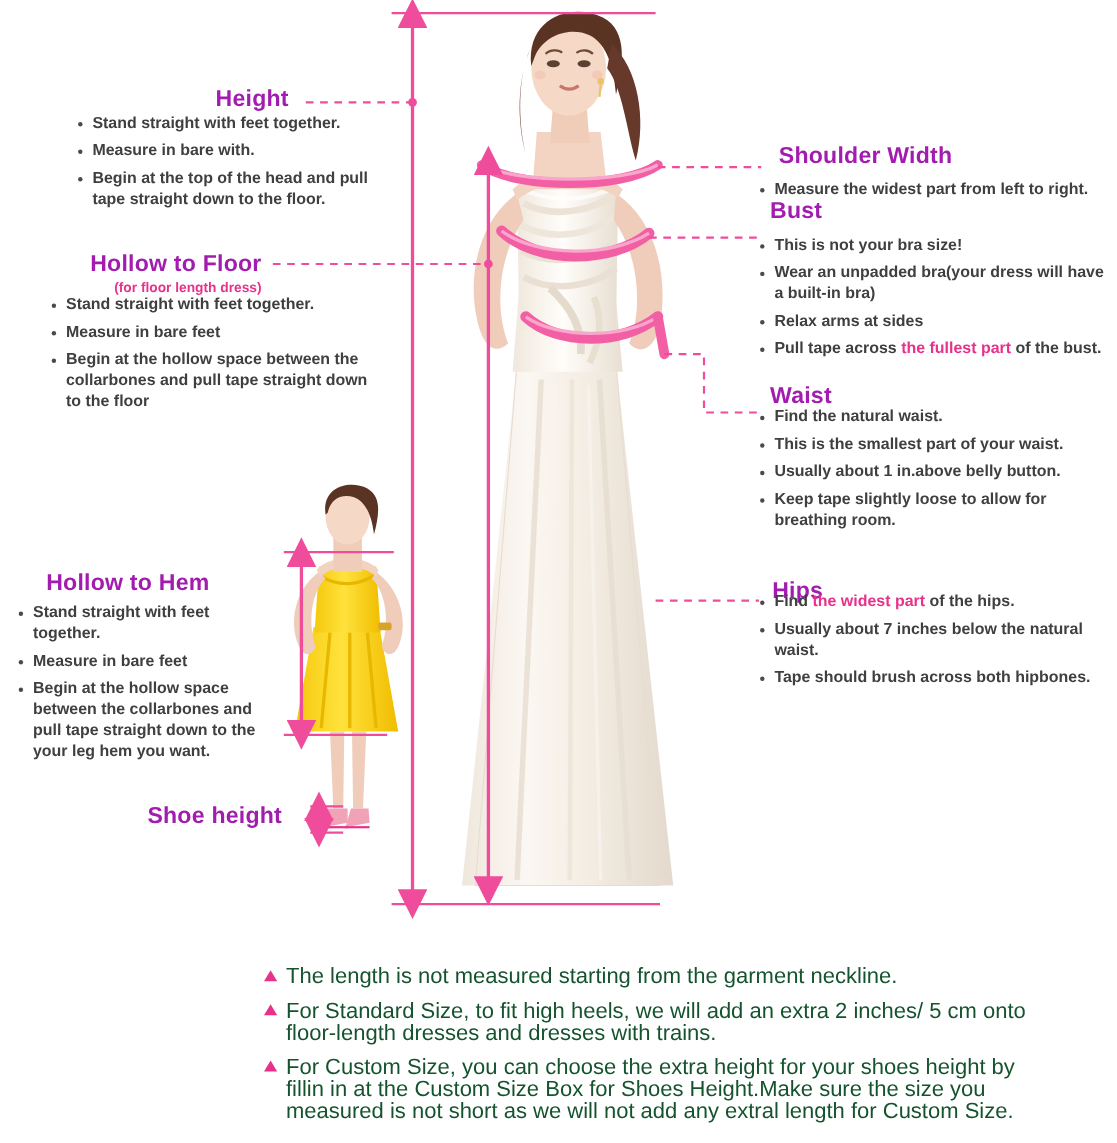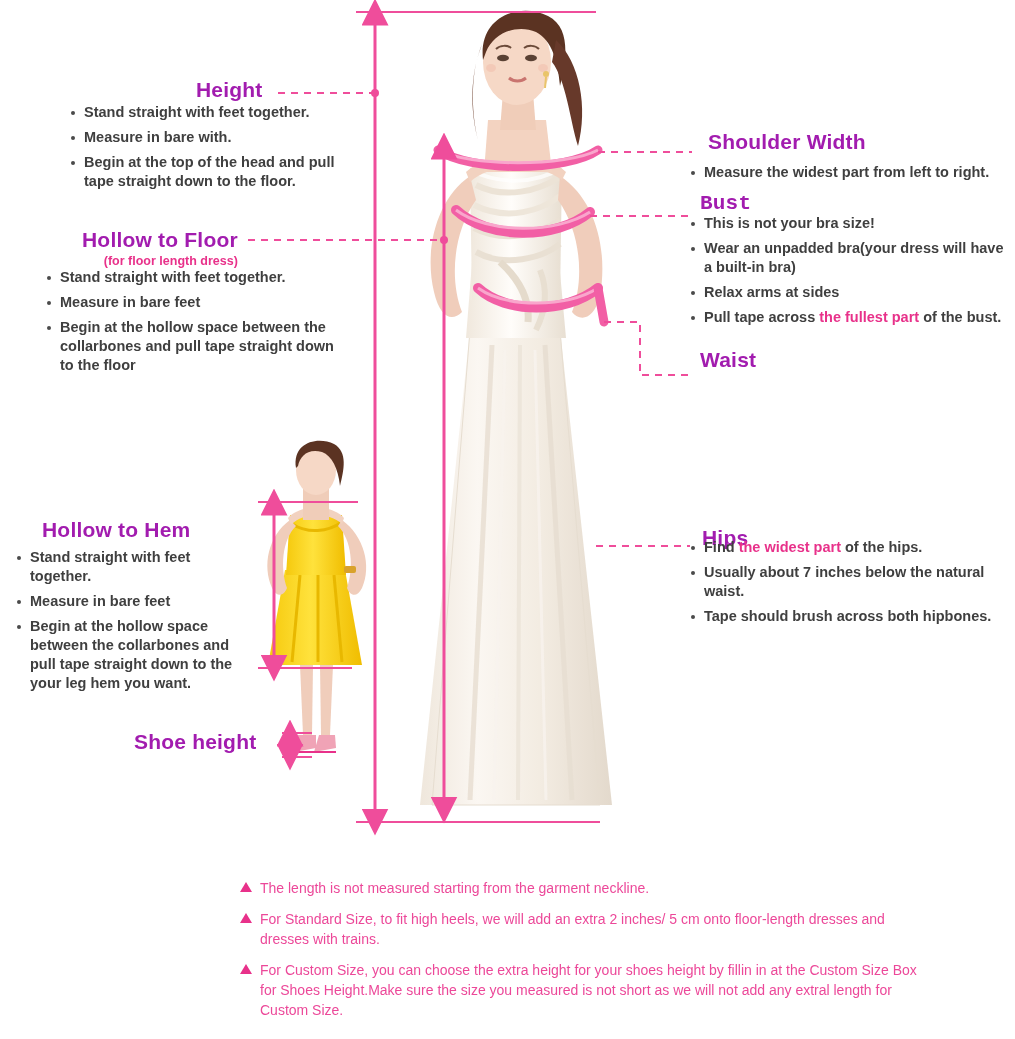--- a/index.html
+++ b/index.html
@@ -62,23 +62,23 @@
 
   
   .notes {
     left: 236px; top: 878px;
     width: 700px;
   }
   .note-row {
     position: relative;
     padding-left: 24px;
     margin-bottom: 11px;
-    font-size: 14px;
+    font-size: 20px;
     line-height: 20px;
-    color: #ec4899;
+    color: #14532d;
   }
   .note-row .tri {
     position: absolute;
     left: 4px; top: 4px;
     width: 0; height: 0;
     border-left: 6px solid transparent;
     border-right: 6px solid transparent;
     border-bottom: 10px solid #e8318a;
   }
 
@@ -292,36 +292,44 @@
 
   <div class="abs" style="left:708px; top:130px;">
     <div class="hdr">Shoulder Width</div>
   </div>
   <div class="abs" style="left:688px; top:143px; width:322px;">
     <ul class="bullets" style="margin-top:20px;">
       <li>Measure the widest part from left to right.</li>
     </ul>
   </div>
 
-  <div class="abs" style="left:700px; top:192px;font-family:Liberation Mono, monospace;">
+  <div class="abs" style="left:700px; top:180px;">
     <div class="hdr">Bust</div>
   </div>
   <div class="abs" style="left:688px; top:214px; width:325px;">
     <ul class="bullets">
       <li>This is not your bra size!</li>
       <li>Wear an unpadded bra(your dress will have a built-in bra)</li>
       <li>Relax arms at sides</li>
       <li>
         <span>Pull tape across </span><span class="pink-em">the fullest part</span><span> of the bust.</span>
       </li>
     </ul>
   </div>
 
   <div class="abs" style="left:700px; top:348px;">
     <div class="hdr">Waist</div>
+  </div>
+  <div class="abs" style="left:688px; top:370px; width:310px;">
+    <ul class="bullets">
+      <li>Find the natural waist.</li>
+      <li>This is the smallest part of your waist.</li>
+      <li>Usually about 1 in.above belly button.</li>
+      <li>Keep tape slightly loose to allow for breathing room.</li>
+    </ul>
   </div>
 
   <div class="abs" style="left:702px; top:514px;margin-top:12px;">
     <div class="hdr">Hips</div>
   </div>
   <div class="abs" style="left:688px; top:538px; width:320px;">
     <ul class="bullets">
       <li>
         <span>Find </span><span class="pink-em">the widest part</span><span> of the hips.</span>
       </li>

